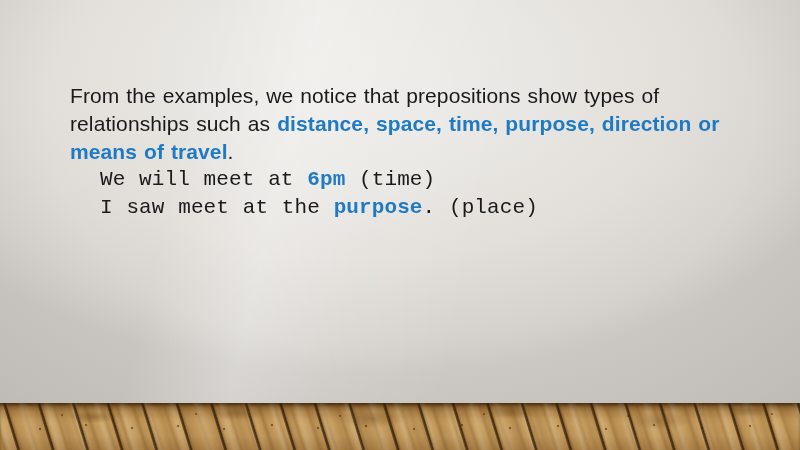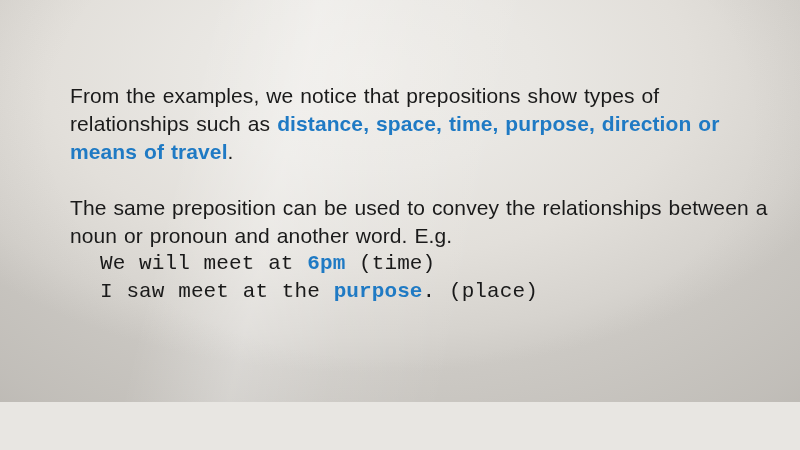--- a/index.html
+++ b/index.html
@@ -10,21 +10,21 @@
     width: 800px;
     height: 450px;
     overflow: hidden;
     font-family: "Liberation Sans", sans-serif;
     background: #e8e6e2;
   }
 
   .slide {
     position: relative;
     width: 800px;
-    height: 402px;
+    height: 450px;
     overflow: hidden;
   }
 
   
   .wall {
     position: absolute;
     left: 0;
     top: 0;
     width: 800px;
     height: 404px;
@@ -207,20 +207,19 @@
     <div class="floor-planks"></div>
     <div class="floor-blotches"></div>
     <div class="floor-nails"></div>
     <div class="floor-shade"></div>
   </div>
 
   <div class="content">
 
     <p class="para"><span>From the examples, we notice that prepositions show types of relationships such as </span><span class="hl">distance, space, time, purpose, direction or means of travel</span><span>.</span></p>
 
-    <p class="para"><span>The same preposition can be used to convey the relationships between a noun or pronoun and another word. E.g.</span></p>
 
     <p class="ex-line"><span>We will meet at </span><span class="hl">6pm</span><span> (time)</span></p>
 
     <p class="ex-line"><span>I saw meet at the </span><span class="hl">purpose</span><span>. (place)</span></p>
 
   </div>
 </div>
 
 </body></html>

